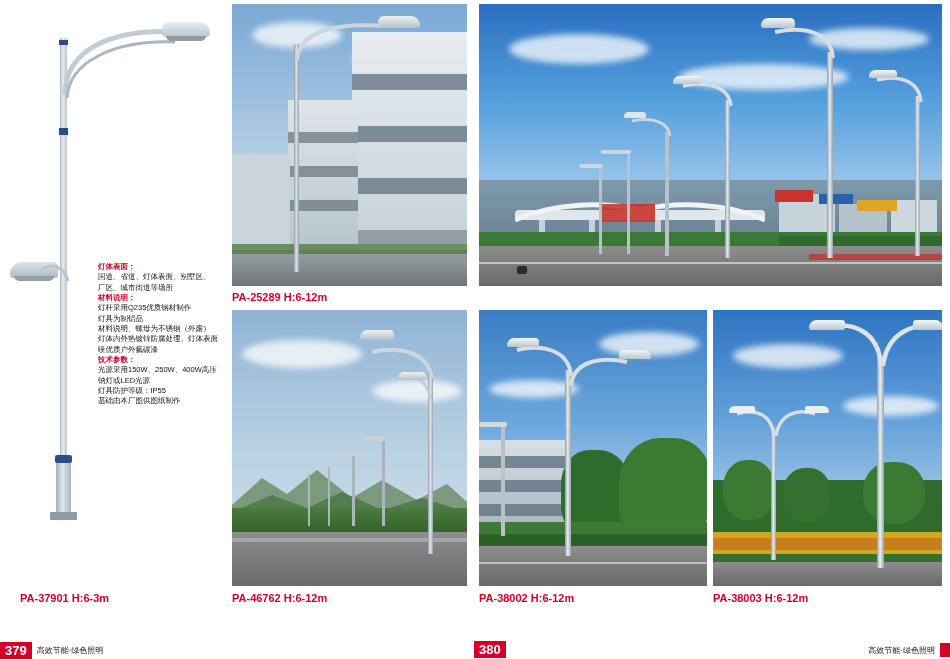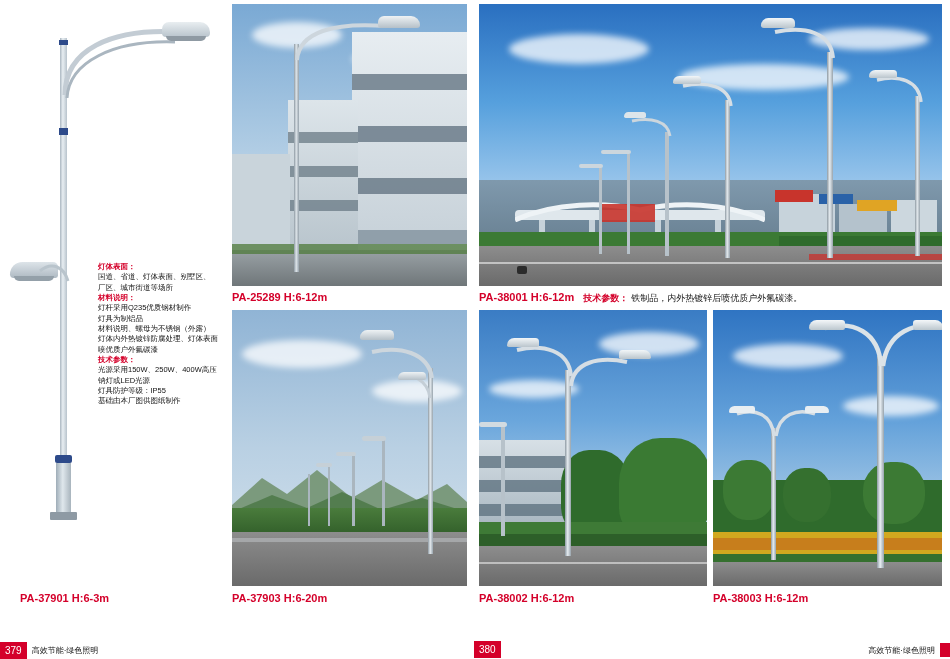--- a/index.html
+++ b/index.html
@@ -65,22 +65,22 @@
     position: absolute;
     left: 0;
     bottom: 0;
     height: 18px;
     display: flex;
     align-items: center;
   }
   .pagenum {
     background: #d4002a;
     color: #ffffff;
-    font-size: 10px;
-    font-weight: normal;
+    font-size: 13px;
+    font-weight: bold;
     padding: 2px 5px 2px 5px;
     line-height: 13px;
   }
   .footer-text {
     font-size: 8px;
     color: #111;
     margin-left: 5px;
     white-space: nowrap;
   }
   .footer-right {
@@ -252,21 +252,21 @@
 
     <div style="position:absolute;left:150px;top:130px;width:3px;height:86px;background:#aab6bf;"></div>
     <div style="position:absolute;left:120px;top:146px;width:3px;height:70px;background:#aab6bf;"></div>
     <div style="position:absolute;left:96px;top:156px;width:2px;height:60px;background:#aab6bf;"></div>
     <div style="position:absolute;left:76px;top:164px;width:2px;height:52px;background:#aab6bf;"></div>
     <div style="position:absolute;left:130px;top:126px;width:24px;height:5px;background:#c6d0d7;border-radius:4px;"></div>
     <div style="position:absolute;left:104px;top:142px;width:20px;height:4px;background:#c6d0d7;border-radius:3px;"></div>
     <div style="position:absolute;left:84px;top:153px;width:16px;height:4px;background:#c6d0d7;border-radius:3px;"></div>
   </div>
   <div class="caption" style="left:232px;top:592px;">
-    <span>PA-37903 H:6-20m</span>
+    <span>PA-46762 H:6-12m</span>
   </div>
 
   <div class="divider"></div>
 
   <div class="photo" style="left:479px;top:4px;width:463px;height:282px;">
     <div class="sky-blue"></div>
     <div class="cloud" style="left:30px;top:30px;width:140px;height:30px;"></div>
     <div class="cloud" style="left:200px;top:60px;width:170px;height:26px;"></div>
     <div class="cloud" style="left:330px;top:24px;width:120px;height:22px;"></div>
 
@@ -321,25 +321,20 @@
     <div style="position:absolute;left:100px;top:160px;width:24px;height:4px;background:#ccd6dd;border-radius:3px;"></div>
 
     <div style="position:absolute;left:436px;top:92px;width:5px;height:160px;background:linear-gradient(to right,#8e9aa3,#e3e9ed 45%,#98a4ad);"></div>
     <svg style="position:absolute;left:396px;top:70px;" width="50" height="30" viewBox="0 0 50 30">
       <path d="M46,28 C44,6 24,1 2,6" stroke="#d6dee4" stroke-width="3.4" fill="none"></path>
     </svg>
     <div style="position:absolute;left:390px;top:66px;width:28px;height:8px;background:linear-gradient(to bottom,#f2f6f8,#bac5cc);border-radius:7px 4px 2px 2px;"></div>
 
     <div style="position:absolute;left:38px;top:262px;width:10px;height:8px;background:#2b2b2b;border-radius:2px;"></div>
   </div>
-  <div class="caption" style="left:479px;top:291px;">
-    <span>PA-38001 H:6-12m</span>
-    <span class="tech" style="margin-left:6px;font-size:9px;">技术参数：</span>
-    <span class="techtext">铁制品，内外热镀锌后喷优质户外氟碳漆。</span>
-  </div>
 
   <div class="photo" style="left:479px;top:310px;width:228px;height:276px;">
     <div class="sky-blue" style="background:linear-gradient(to bottom,#3a7cc4 0%,#6aa6dc 40%,#b9d5ea 75%,#dbe8f2 100%);"></div>
     <div class="cloud" style="left:120px;top:22px;width:100px;height:24px;"></div>
     <div class="cloud" style="left:10px;top:70px;width:90px;height:18px;"></div>
 
     <div style="position:absolute;left:0;top:130px;width:86px;height:84px;background:linear-gradient(to bottom,#d7e0e6,#aab8c2);"></div>
     <div style="position:absolute;left:0;top:146px;width:86px;height:12px;background:#5f7381;opacity:.8;"></div>
     <div style="position:absolute;left:0;top:170px;width:86px;height:12px;background:#5f7381;opacity:.8;"></div>
     <div style="position:absolute;left:0;top:194px;width:86px;height:12px;background:#5f7381;opacity:.8;"></div>

